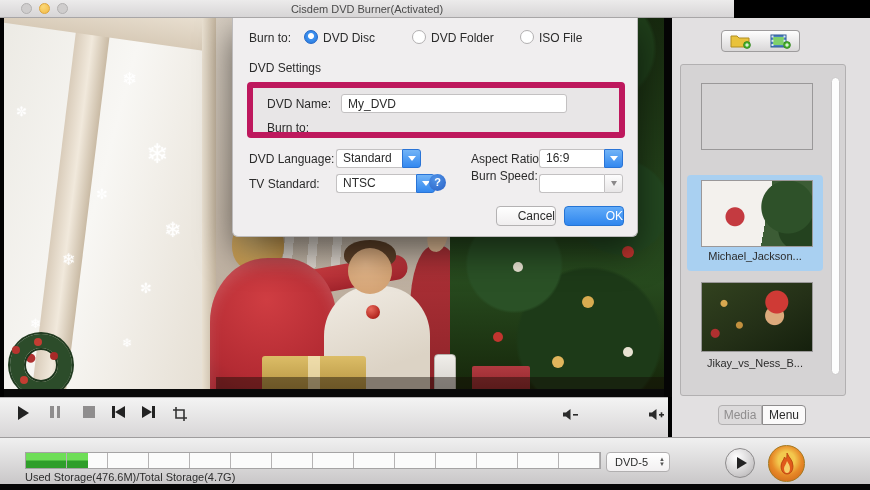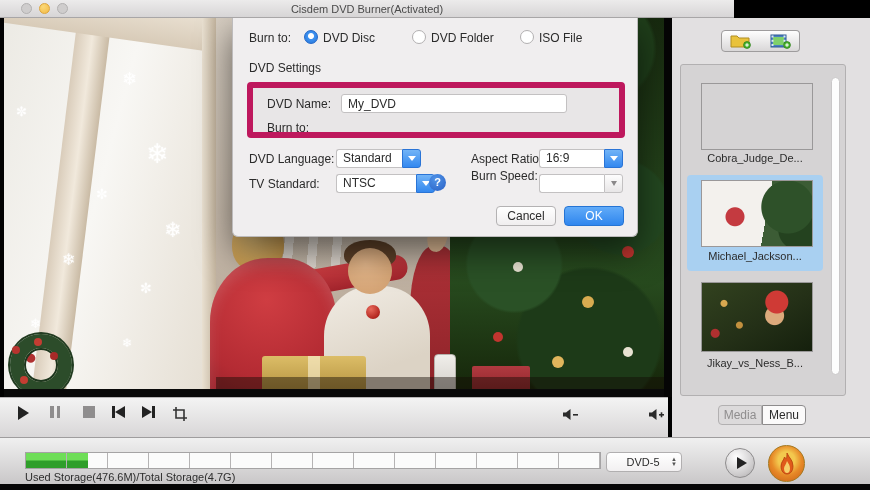--- a/index.html
+++ b/index.html
@@ -104,21 +104,21 @@
     border-radius:0 3px 3px 0; display:flex; align-items:center; justify-content:center; }
   .combo .btn .car { width:0; height:0; border-left:4px solid transparent; border-right:4px solid transparent;
     border-top:5px solid #fff; }
   .combo.plain .val { border-right:none; }
   .combo.plain .btn { background:linear-gradient(#fdfdfd,#e8e6e7); border:1px solid #c3c1c2; }
   .combo.plain .btn .car { border-top-color:#8a8889; border-left-width:3.5px; border-right-width:3.5px; }
   #groupbox { left:14px; top:64px; width:378px; height:56px; background:#e8e6e7;
     border:6px solid #be185d; border-radius:4px; }
   .helpdot { width:17px; height:17px; border-radius:50%; text-align:center; line-height:17px;
     background:radial-gradient(circle at 40% 30%, #4f93e8, #2a60c4); color:#fff; font-weight:bold; font-size:11px; }
-  .pushbtn { height:20px; width:60px; border-radius:4px; font-size:12px; text-align:center; line-height:19px; }
+  .pushbtn { height:20px; width:60px; border-radius:4px; font-size:12px; text-align:right; line-height:19px; }
   #btn-cancel { left:263px; top:188px; background:linear-gradient(#ffffff,#f0eeef); border:1px solid #b4b2b3; color:#2b2b2b; }
   #btn-ok { left:331px; top:188px; background:linear-gradient(#61abf8,#2f86ee); border:1px solid #2574d4; color:#fff; }
 
   
   #sidebar { left:672px; top:18px; width:198px; height:419px; background:#e2e0e1; }
   .toolbtn { top:12px; width:40px; height:22px; background:linear-gradient(#fefefe,#d9d7d8);
     border:1px solid #9e9c9d; display:flex; align-items:center; justify-content:center; }
   #btn-add-folder { left:49px; border-radius:4px 0 0 4px; }
   #btn-add-video  { left:88px; border-left:none; border-radius:0 4px 4px 0; }
   #listpanel { left:8px; top:46px; width:166px; height:332px; background:#d5d3d4;
@@ -171,22 +171,22 @@
   
   #bottombar { left:0; top:437px; width:870px; height:47px;
     background:linear-gradient(#f0f0f0,#c9c7c8); border-top:1px solid #9f9d9e; }
   #storage { left:25px; top:14px; width:576px; height:17px; background:#fbfbfb;
     border:1px solid #a5a3a4; }
   #storage-fill { left:0; top:0; width:62px; height:100%;
     background:linear-gradient(180deg,#6ede57 0 48%,#2f9e2a 52% 100%); }
   #storage-grid { left:0; top:0; width:100%; height:100%;
     background:repeating-linear-gradient(90deg, transparent 0 40px, #b5b3b4 40px 41px); }
   #storage-text { left:25px; top:33px; font-size:11px; color:#2e2e2e; }
-  #disc-select { left:606px; top:14px; width:76px; height:20px; background:linear-gradient(#ffffff,#f2f0f1);
-    border:1px solid #b1afb0; border-radius:4px; display:flex; align-items:center; padding:0 4px 0 8px;text-align:center; }
+  #disc-select { left:606px; top:14px; width:64px; height:20px; background:linear-gradient(#ffffff,#f2f0f1);
+    border:1px solid #b1afb0; border-radius:4px; display:flex; align-items:center; padding:0 4px 0 8px; }
   #disc-select .dval { flex:1; font-size:11px; color:#2b2b2b; }
   .stepper { display:flex; flex-direction:column; line-height:5px; font-size:6px; color:#555; }
   #btn-preview { left:725px; top:10px; width:30px; height:30px; border-radius:50%;
     background:radial-gradient(circle at 38% 30%, #ffffff, #c9c7c8 70%, #a5a3a4); border:1px solid #8e8c8d;
     display:flex; align-items:center; justify-content:center; }
   #btn-preview .tri-r { border-top-width:6px; border-bottom-width:6px; border-left-width:10px; margin-left:3px; }
   #btn-burn { left:768px; top:7px; width:37px; height:37px; border-radius:50%;
     background:radial-gradient(circle at 50% 40%, #f3c84e 0 30%, #e78a28 55%, #c85a14 100%);
     border:1px solid #a4791f; display:flex; align-items:center; justify-content:center; }
   #strip-bottom { left:0; top:484px; width:870px; height:6px; background:#060606; }
@@ -312,21 +312,20 @@
         <rect x="14.5" y="11" width="2" height="2" fill="#dce8f4"></rect>
       <circle cx="18" cy="12" r="3.4" fill="#49b430" stroke="#2c7d18" stroke-width="0.8"></circle>
       <path d="M18 10.2 V13.8 M16.2 12 H19.8" stroke="#fff" stroke-width="1.1"></path>
     </svg>
   </div>
 
   <div id="listpanel" class="abs">
     <div id="sel-rect" class="abs"></div>
 
     <div class="thumb abs" id="thumb1"></div>
-    <div class="thumb-label abs" style="top:87px">Cobra_Judge_De...</div>
 
     <div class="thumb abs" id="thumb2"></div>
     <div class="thumb-label abs" style="top:185px">Michael_Jackson...</div>
 
     <div class="thumb abs" id="thumb3"></div>
     <div class="thumb-label abs" style="top:292px">Jikay_vs_Ness_B...</div>
 
     <div id="scrollthumb" class="abs"></div>
   </div>
 

